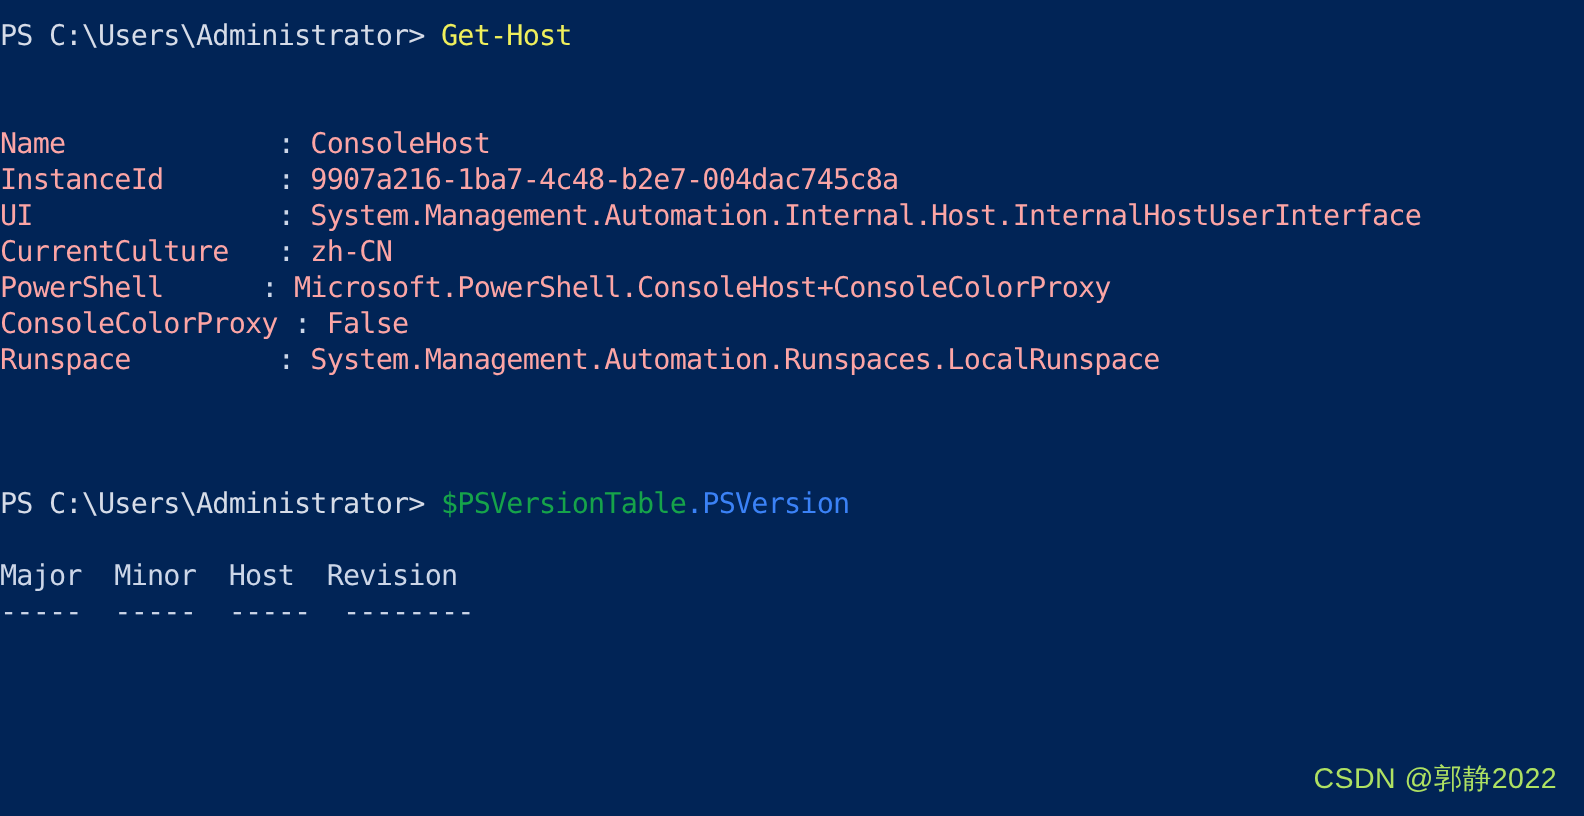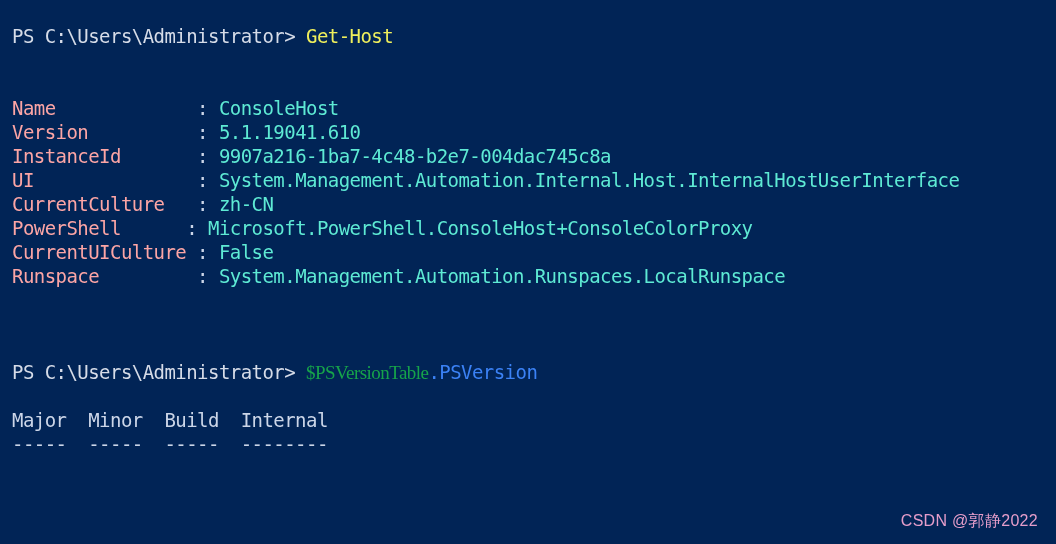--- a/index.html
+++ b/index.html
@@ -13,21 +13,21 @@
     background: #012456;
     overflow: hidden;
     font-family: "DejaVu Sans Mono", "Liberation Mono", monospace;
   }
 
   #console {
     position: relative;
     width: 1056px;
     height: 544px;
     background: #012456;
-    padding: 12px;
+    padding: 0;
     box-sizing: border-box;
   }
 
   .line {
     height: 24px;
     line-height: 24px;
     font-size: 19px;
     letter-spacing: -0.55px;
     white-space: pre;
     color: #ccd6e8;
@@ -36,78 +36,77 @@
 
   .blank {
     height: 24px;
   }
 
   .spacer-top { height: 12px; }
 
   
   .tok-prompt  { color: #d6dce8; }
   .tok-cmd     { color: #efef5c; }
-  .tok-var     { color: #16a34a; font-family: Liberation Serif, serif; }
+  .tok-var     { color: #16a34a; }
   .tok-plain   { color: #3b82f6; }
   .tok-prop    { color: #fca5a5; }
-  .tok-val     { color: #5eead4; }
+  .tok-val     { color: #fca5a5; }
   .tok-colon   { color: #ccd6e8; }
 
   .watermark {
     position: absolute;
     right: 18px;
     bottom: 12px;
     font-family: "Liberation Sans", "DejaVu Sans", sans-serif;
-    font-size: 16px;
-    color: #f9a8d4;
+    font-size: 19px;
+    color: #bef264;
     letter-spacing: 0.3px;
     white-space: pre;
     opacity: 0.92;
   }
 </style>
 </head>
 <body>
 
 <div id="console">
 
   <div class="spacer-top"></div>
 
   <div class="line"><span class="tok-prompt">PS C:\Users\Administrator&gt; </span><span class="tok-cmd">Get-Host</span></div>
 
   <div class="blank"></div>
   <div class="blank"></div>
 
   <div>
     <div class="line"><span class="tok-prop">Name            </span><span class="tok-colon"> : </span><span class="tok-val">ConsoleHost</span></div>
 
-    <div class="line"><span class="tok-prop">Version         </span><span class="tok-colon"> : </span><span class="tok-val">5.1.19041.610</span></div>
 
     <div class="line"><span class="tok-prop">InstanceId      </span><span class="tok-colon"> : </span><span class="tok-val">9907a216-1ba7-4c48-b2e7-004dac745c8a</span></div>
 
     <div class="line"><span class="tok-prop">UI              </span><span class="tok-colon"> : </span><span class="tok-val">System.Management.Automation.Internal.Host.InternalHostUserInterface</span></div>
 
     <div class="line"><span class="tok-prop">CurrentCulture  </span><span class="tok-colon"> : </span><span class="tok-val">zh-CN</span></div>
 
 
     <div class="line"><span class="tok-prop">PowerShell     </span><span class="tok-colon"> : </span><span class="tok-val">Microsoft.PowerShell.ConsoleHost+ConsoleColorProxy</span></div>
 
 
-    <div class="line"><span class="tok-prop">CurrentUICulture</span><span class="tok-colon"> : </span><span class="tok-val">False</span></div>
+    <div class="line"><span class="tok-prop">ConsoleColorProxy</span><span class="tok-colon"> : </span><span class="tok-val">False</span></div>
 
     <div class="line"><span class="tok-prop">Runspace        </span><span class="tok-colon"> : </span><span class="tok-val">System.Management.Automation.Runspaces.LocalRunspace</span></div>
   </div>
 
   <div class="blank"></div>
   <div class="blank"></div>
   <div class="blank"></div>
 
   <div class="line"><span class="tok-prompt">PS C:\Users\Administrator&gt; </span><span class="tok-var">$PSVersionTable</span><span class="tok-plain">.PSVersion</span></div>
 
   <div class="blank"></div>
 
   <div>
-    <div class="line">Major  Minor  Build  Internal</div>
+    <div class="line">Major  Minor  Host  Revision</div>
     <div class="line">-----  -----  -----  --------</div>
   </div>
 
   <div class="watermark">CSDN @郭静2022</div>
 
 </div>
 
 </body></html>

